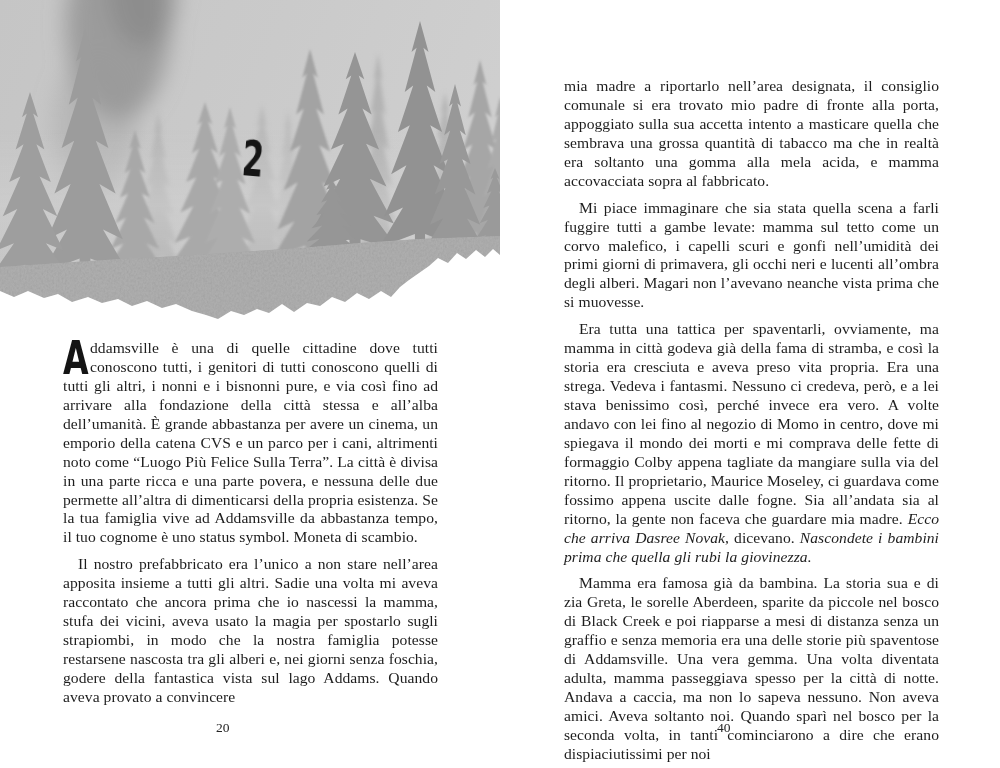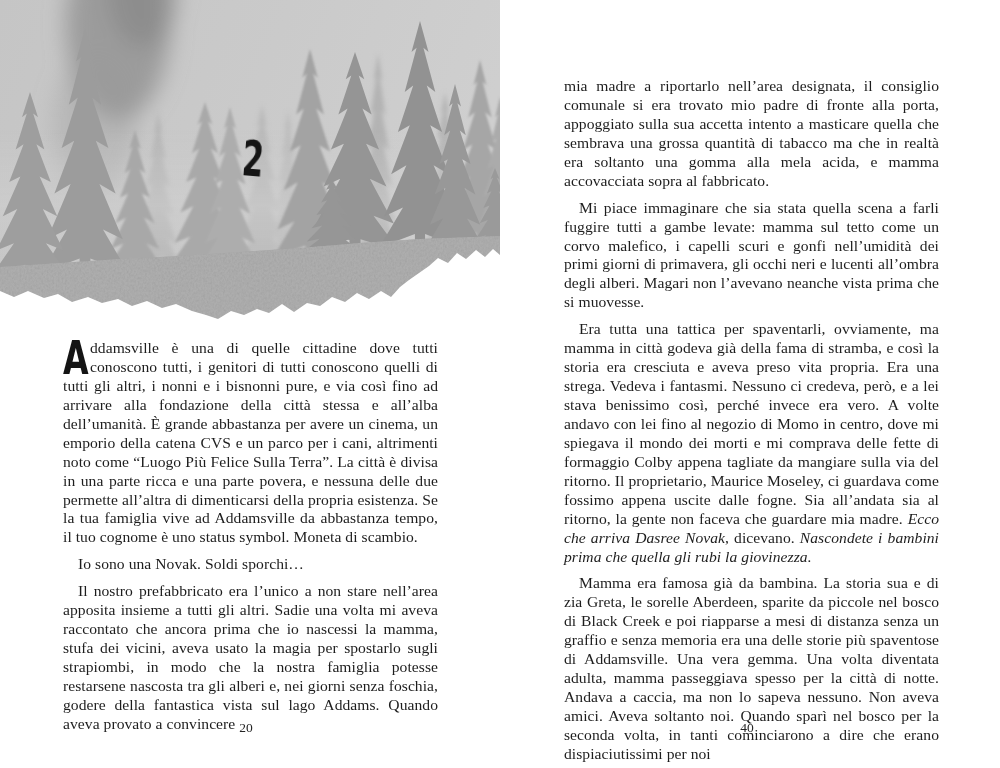--- a/index.html
+++ b/index.html
@@ -39,21 +39,21 @@
     font-weight:bold;
     font-size:46px;line-height:36px;
     width:20px;
     margin:1px 7px 0 0;
     transform:scaleX(0.72);
     transform-origin:left top;
     color:#141414;
   }
   .page-number{
     position:absolute;top:720px;width:60px;
-    text-align:center;
+    text-align:left;
     font-size:13.5px;color:#242424;
     font-family:"Liberation Serif", serif;
   }
   #page-number-left{left:216px;}
   #page-number-right{left:717px;}
 </style>
 </head>
 <body>
 
 <div id="spread">
@@ -130,21 +130,20 @@
 
     <path filter="url(#grassNoise)" d="M0,267 L60,263 L120,259 L180,256 L240,252 L300,248 L360,243 L420,239 L500,236 L500,322 L0,322 Z" fill="#a4a4a4"></path>
 
     <path d="M0,291 L14,297 L28,291 L44,298 L58,294 L72,302 L88,297 L102,303 L118,299 L132,306 L147,301 L162,308 L176,304 L192,311 L206,315 L218,319 L231,311 L244,315 L257,309 L269,313 L282,304 L294,312 L307,303 L320,306 L332,297 L345,302 L357,293 L369,299 L381,291 L391,297 L400,287 L409,280 L419,273 L429,266 L438,258 L448,263 L457,253 L466,259 L476,250 L485,257 L493,249 L500,255 L500,322 L0,322 Z" fill="#ffffff"></path>
   </svg>
 
   <div id="chapter-number">2</div>
 
   <div id="left-text" class="page-text" lang="it">
       <p class="para"><span class="dropcap">A</span><span>ddamsville è una di quelle cittadine dove tutti conoscono tutti, i genitori di tutti conoscono quelli di tutti gli altri, i nonni e i bisnonni pure, e via così fino ad arrivare alla fondazione della città stessa e all’alba dell’umanità. È grande abbastanza per avere un cinema, un emporio della catena CVS e un parco per i cani, altrimenti noto come “Luogo Più Felice Sulla Terra”. La città è divisa in una parte ricca e una parte povera, e nessuna delle due permette all’altra di dimenticarsi della propria esistenza. Se la tua famiglia vive ad Addamsville da abbastanza tempo, il tuo cognome è uno status symbol. Moneta di scambio.</span></p>
-      <p class="para indent"><span>Io sono una Novak. Soldi sporchi…</span></p>
       <p class="para indent"><span>Il nostro prefabbricato era l’unico a non stare nell’area apposita insieme a tutti gli altri. Sadie una volta mi aveva raccontato che ancora prima che io nascessi la mamma, stufa dei vicini, aveva usato la magia per spostarlo sugli strapiombi, in modo che la nostra famiglia potesse restarsene nascosta tra gli alberi e, nei giorni senza foschia, godere della fantastica vista sul lago Addams. Quando aveva provato a convincere</span></p>
     </div>
   <div id="page-number-left" class="page-number">20</div>
 
   <div id="right-text" class="page-text" lang="it">
       <p class="para"><span>mia madre a riportarlo nell’area designata, il consiglio comunale si era trovato mio padre di fronte alla porta, appoggiato sulla sua accetta intento a masticare quella che sembrava una grossa quantità di tabacco ma che in realtà era soltanto una gomma alla mela acida, e mamma accovacciata sopra al fabbricato.</span></p>
       <p class="para indent"><span>Mi piace immaginare che sia stata quella scena a farli fuggire tutti a gambe levate: mamma sul tetto come un corvo malefico, i capelli scuri e gonfi nell’umidità dei primi giorni di primavera, gli occhi neri e lucenti all’ombra degli alberi. Magari non l’avevano neanche vista prima che si muovesse.</span></p>
       <p class="para indent"><span>Era tutta una tattica per spaventarli, ovviamente, ma mamma in città godeva già della fama di stramba, e così la storia era cresciuta e aveva preso vita propria. Era una strega. Vedeva i fantasmi. Nessuno ci credeva, però, e a lei stava benissimo così, perché invece era vero. A volte andavo con lei fino al negozio di Momo in centro, dove mi spiegava il mondo dei morti e mi comprava delle fette di formaggio Colby appena tagliate da mangiare sulla via del ritorno. Il proprietario, Maurice Moseley, ci guardava come fossimo appena uscite dalle fogne. Sia all’andata sia al ritorno, la gente non faceva che guardare mia madre. </span><span class="it">Ecco che arriva Dasree Novak</span><span>, dicevano. </span><span class="it">Nascondete i bambini prima che quella gli rubi la giovinezza.</span></p>
       <p class="para indent"><span>Mamma era famosa già da bambina. La storia sua e di zia Greta, le sorelle Aberdeen, sparite da piccole nel bosco di Black Creek e poi riapparse a mesi di distanza senza un graffio e senza memoria era una delle storie più spaventose di Addamsville. Una vera gemma. Una volta diventata adulta, mamma passeggiava spesso per la città di notte. Andava a caccia, ma non lo sapeva nessuno. Non aveva amici. Aveva soltanto noi. Quando sparì nel bosco per la seconda volta, in tanti cominciarono a dire che erano dispiaciutissimi per noi</span></p>
     </div>

